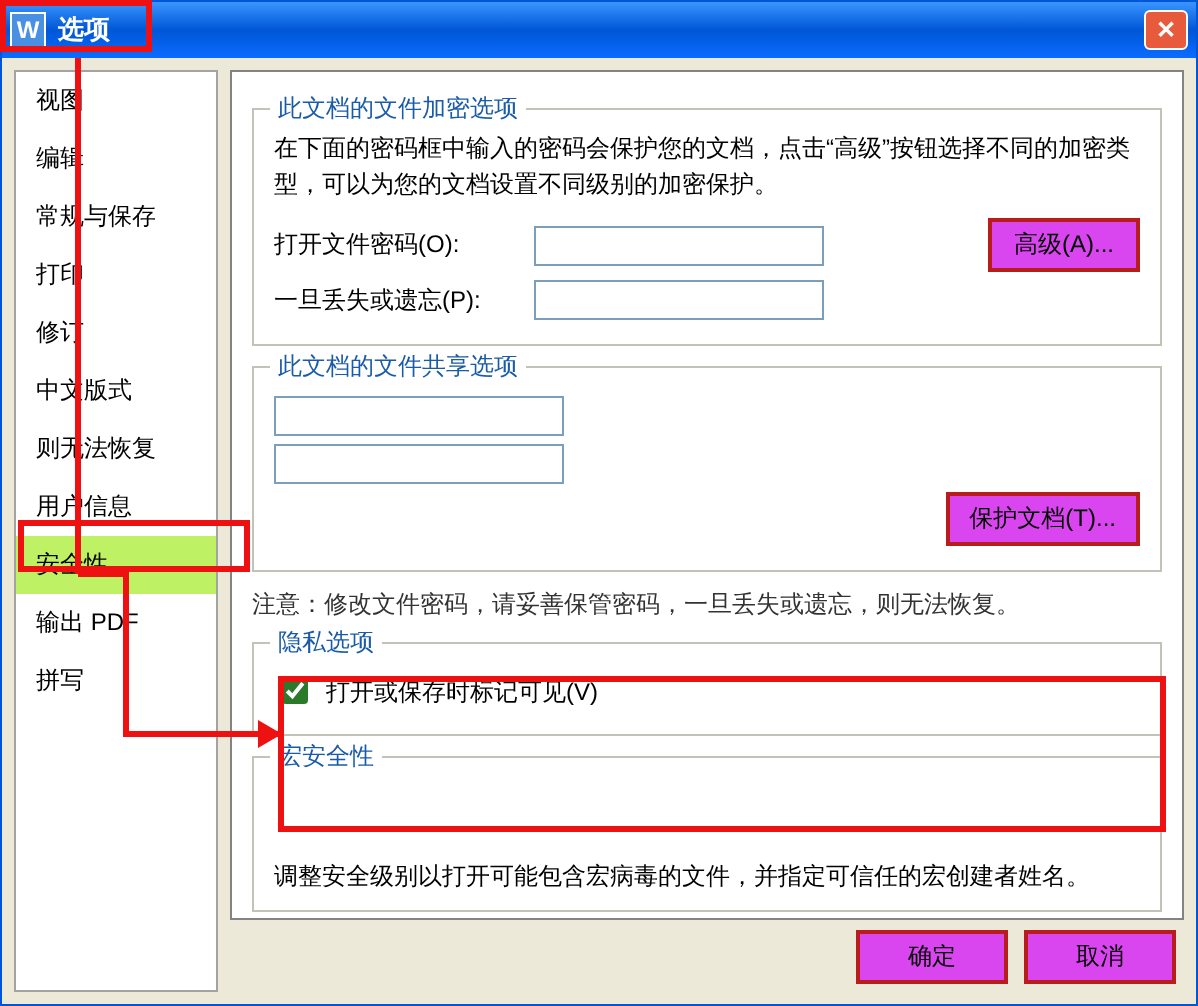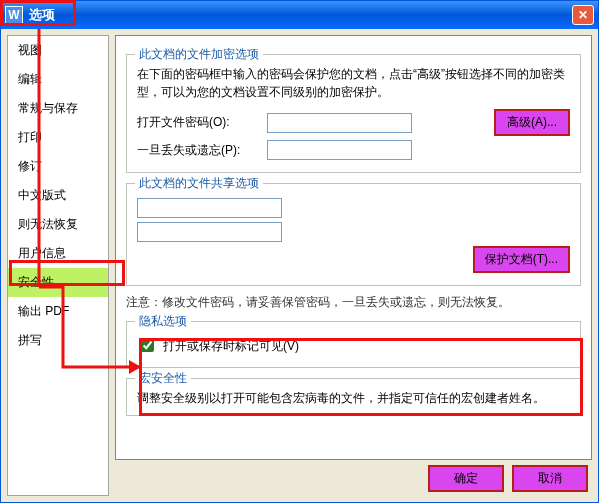--- a/index.html
+++ b/index.html
@@ -140,20 +140,21 @@
   }
   .checkbox-row input { accent-color: #2a7a2a; }
   .macro-box {
     display: flex;
     align-items: flex-start;
     gap: 8px;
   }
   .macro-text {
     flex: 1;
     line-height: 1.5;
+    margin-top: 40px;
   }
   .button-bar {
     position: absolute;
     bottom: 4px; right: 4px;
     display: flex;
     gap: 8px;
   }
 
   
   .anno {

